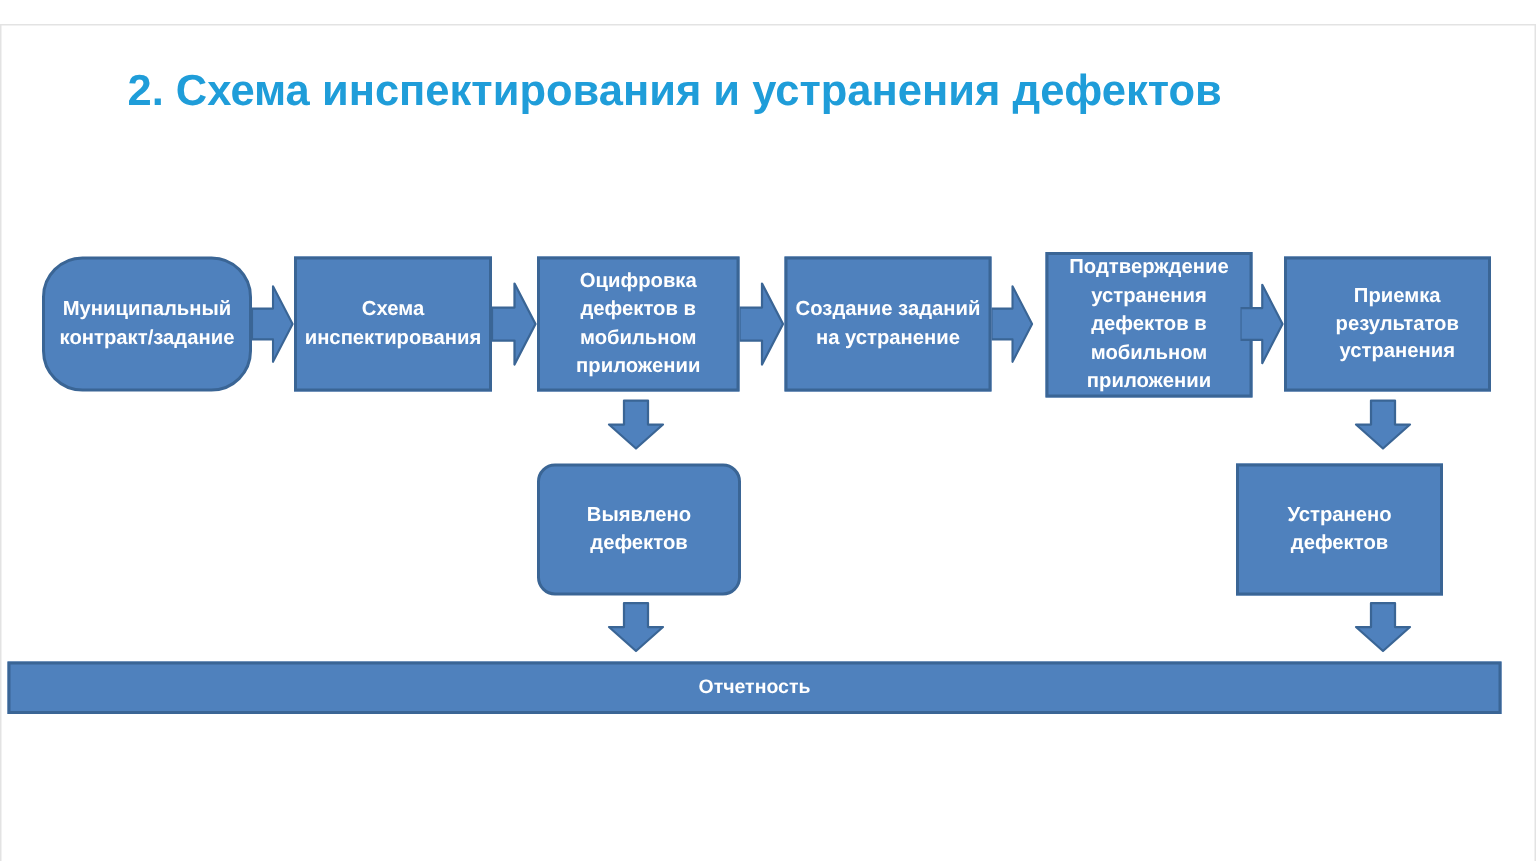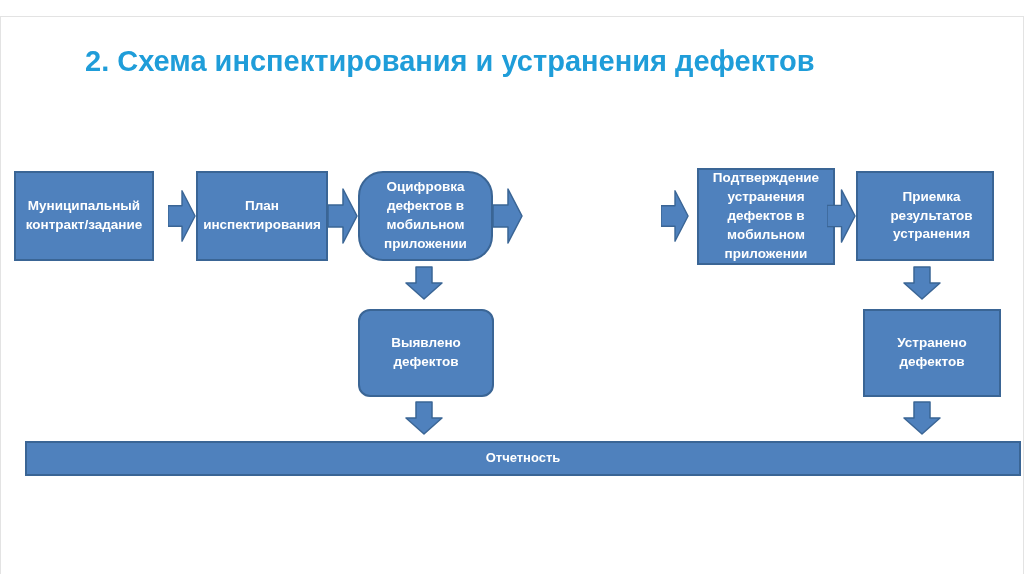--- a/index.html
+++ b/index.html
@@ -37,32 +37,32 @@
     font-size: 13.5px;
     font-weight: 700;
     line-height: 1.4;
     text-align: center;
     display: flex;
     align-items: center;
     justify-content: center;
     padding: 2px 3px;
   }
   
-  .b1 { left: 13px;  top: 154px; width: 140px; height: 90px; }
+  .b1 { left: 27px;  top: 154px; width: 140px; height: 90px; border-radius: 27px; }
   .b2 { left: 195px; top: 154px; width: 132px; height: 90px; }
-  .b3 { left: 357px; top: 154px; width: 135px; height: 90px; border-radius: 25px; }
+  .b3 { left: 357px; top: 154px; width: 135px; height: 90px; }
   .b4 { left: 522px; top: 154px; width: 138px; height: 90px; }
   .b5 { left: 696px; top: 151px; width: 138px; height: 97px; }
   .b6 { left: 855px; top: 154px; width: 138px; height: 90px; padding-left: 16px; }
   
   .m1 { left: 357px; top: 292px; width: 136px; height: 88px; border-radius: 12px; }
-  .m2 { left: 862px; top: 292px; width: 138px; height: 88px; }
+  .m2 { left: 823px; top: 292px; width: 138px; height: 88px; }
   
   .report-bar {
-    left: 24px; top: 424px; width: 996px; height: 35px;
+    left: 4px; top: 424px; width: 996px; height: 35px;
     font-size: 13px;
   }
   .arrow {
     position: absolute;
     display: block;
   }
   .arrow polygon {
     fill: var(--box-fill, #4F81BD);
     stroke: var(--box-border, #3A6595);
     stroke-width: 1.5;
@@ -84,32 +84,33 @@
 <div class="slide">
 
   <div class="slide-title">2. Схема инспектирования и устранения дефектов</div>
 
   <div class="flow-box b1">Муниципальный контракт/задание</div>
 
   <svg class="arrow ar1" width="28" height="56" viewBox="0 0 30 56">
     <polygon points="0,17 15,17 15,1 29,28 15,55 15,39 0,39"></polygon>
   </svg>
 
-  <div class="flow-box b2">План инспектирования</div>
+  <div class="flow-box b2">Схема инспектирования</div>
 
   <svg class="arrow ar2" width="30" height="56" viewBox="0 0 30 56">
     <polygon points="0,17 15,17 15,1 29,28 15,55 15,39 0,39"></polygon>
   </svg>
 
   <div class="flow-box b3">Оцифровка дефектов в мобильном приложении</div>
 
   <svg class="arrow ar3" width="30" height="56" viewBox="0 0 30 56">
     <polygon points="0,17 15,17 15,1 29,28 15,55 15,39 0,39"></polygon>
   </svg>
 
+  <div class="flow-box b4">Создание заданий на устранение</div>
 
   <svg class="arrow ar4" width="28" height="56" viewBox="0 0 30 56">
     <polygon points="0,17 15,17 15,1 29,28 15,55 15,39 0,39"></polygon>
   </svg>
 
   <div class="flow-box b5">Подтверждение устранения дефектов в мобильном приложении</div>
 
   <svg class="arrow ar5" width="29" height="56" viewBox="0 0 30 56">
     <polygon points="0,17 15,17 15,1 29,28 15,55 15,39 0,39"></polygon>
   </svg>

